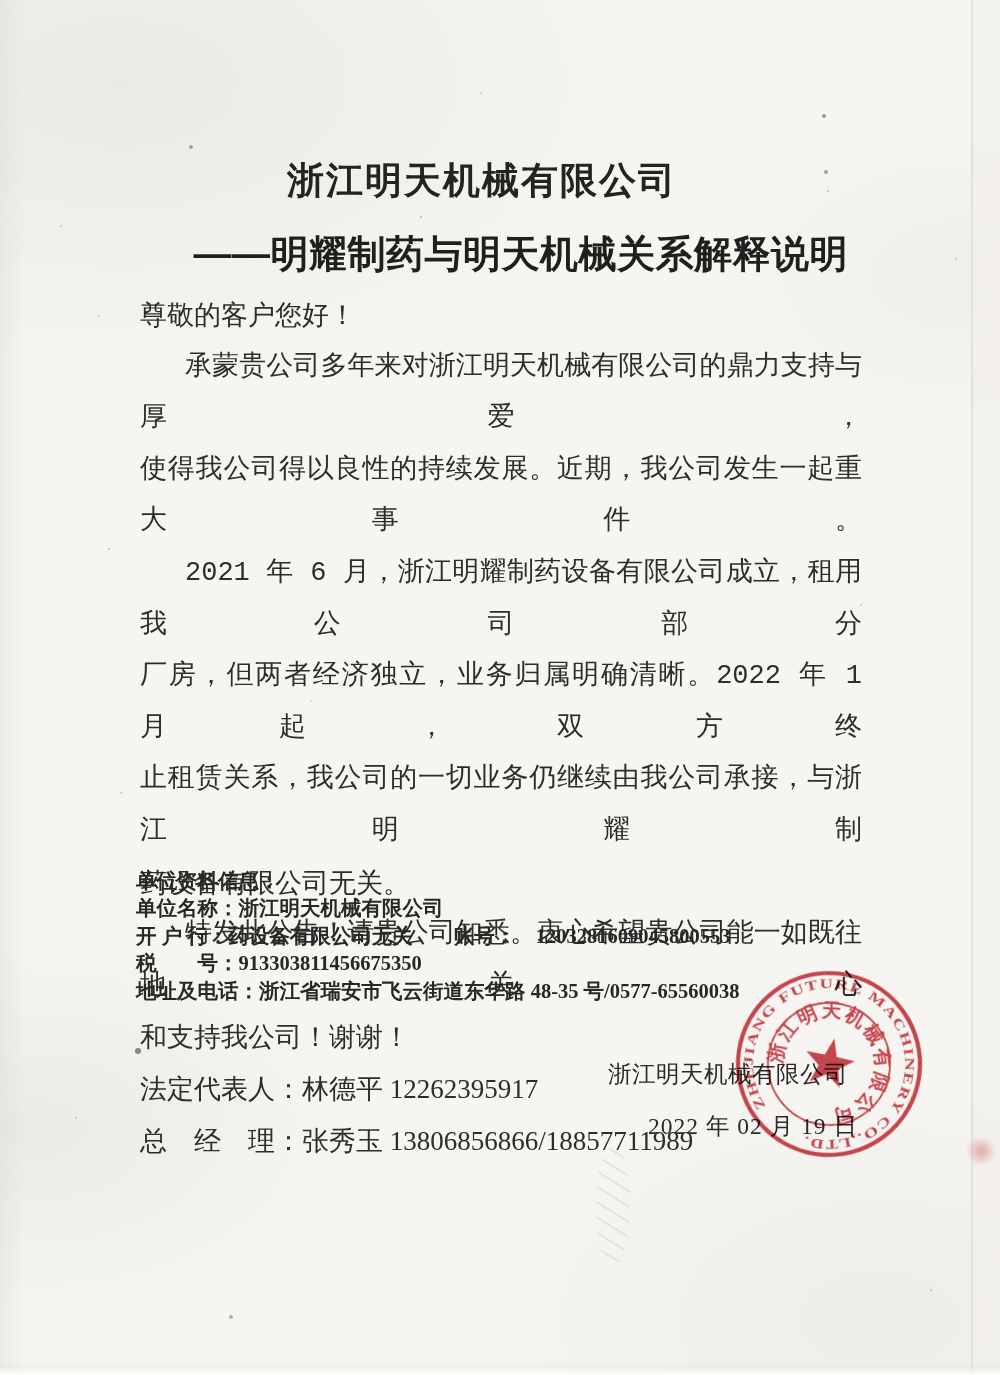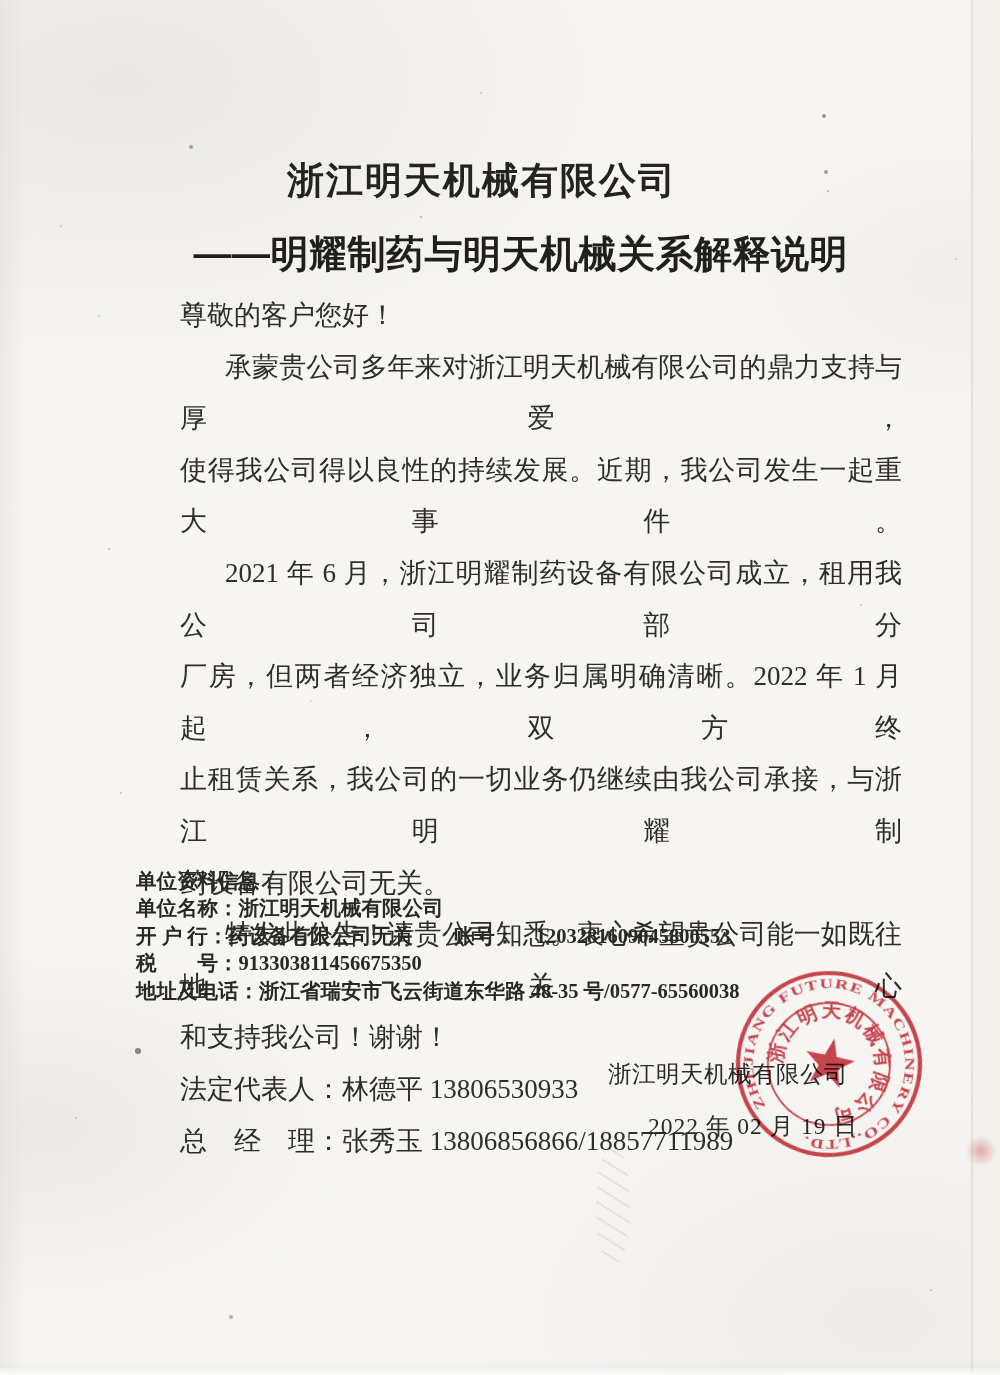--- a/index.html
+++ b/index.html
@@ -55,25 +55,25 @@
     position:absolute;left:0;top:156px;width:964px;margin:0;
     text-align:center;font-size:37px;font-weight:600;letter-spacing:2px;color:#242321;
   }
   .subtitle{
     position:absolute;top:229px;right:152px;
     font-family:"Liberation Sans","DejaVu Sans",sans-serif;
     font-size:38px;font-weight:700;color:#201f1d;letter-spacing:0.5px;
   }
   .letter-body{
     position:absolute;left:140px;top:290px;width:722px;
-    font-size:27px;line-height:51.6px;color:#2e2d2b;margin-left:40px;
+    font-size:27px;line-height:51.6px;color:#2e2d2b;
   }
   .line{white-space:nowrap;}
   .line.indent{text-indent:45px;}
-  .line.just{white-space:normal;text-align:justify;text-align-last:justify;}
+  .line.just{white-space:normal;text-align:justify;text-align-last:justify;font-family:Liberation Mono, monospace;}
   .info-block{
     position:absolute;left:136px;top:868px;width:745px;
     font-size:20.5px;line-height:27.4px;font-weight:600;color:#292826;
   }
   .sig-company{position:absolute;left:608px;top:1058px;font-size:23.5px;letter-spacing:0.5px;color:#2b2a28;}
   .sig-date{position:absolute;left:648px;top:1110px;font-size:23.5px;letter-spacing:1px;color:#2b2a28;text-align:center;}
 
   .stamp{
     position:absolute;left:727px;top:962px;width:204px;height:204px;
     transform:rotate(8deg);
@@ -100,21 +100,21 @@
   <div class="letter-body">
     <div class="line">尊敬的客户您好！</div>
     <div class="line indent just">承蒙贵公司多年来对浙江明天机械有限公司的鼎力支持与厚爱，</div>
     <div class="line just">使得我公司得以良性的持续发展。近期，我公司发生一起重大事件。</div>
     <div class="line indent just">2021 年 6 月，浙江明耀制药设备有限公司成立，租用我公司部分</div>
     <div class="line just">厂房，但两者经济独立，业务归属明确清晰。2022 年 1 月起，双方终</div>
     <div class="line just">止租赁关系，我公司的一切业务仍继续由我公司承接，与浙江明耀制</div>
     <div class="line">药设备有限公司无关。</div>
     <div class="line indent just">特发此公告！请贵公司知悉。衷心希望贵公司能一如既往地关心</div>
     <div class="line">和支持我公司！谢谢！</div>
-    <div class="line">法定代表人：林德平 13806530933</div>
+    <div class="line">法定代表人：林德平 12262395917</div>
     <div class="line">总　经　理：张秀玉 13806856866/18857711989</div>
   </div>
 
   <div class="info-block">
     <div class="line">单位资料信息：</div>
     <div class="line">单位名称：浙江明天机械有限公司</div>
     <div class="line">开 户 行：药设备有限公司无关　　账号：　1203281609045800553</div>
     <div class="line">税　　号：913303811456675350</div>
     <div class="line">地址及电话：浙江省瑞安市飞云街道东华路 48-35 号/0577-65560038</div>
   </div>

